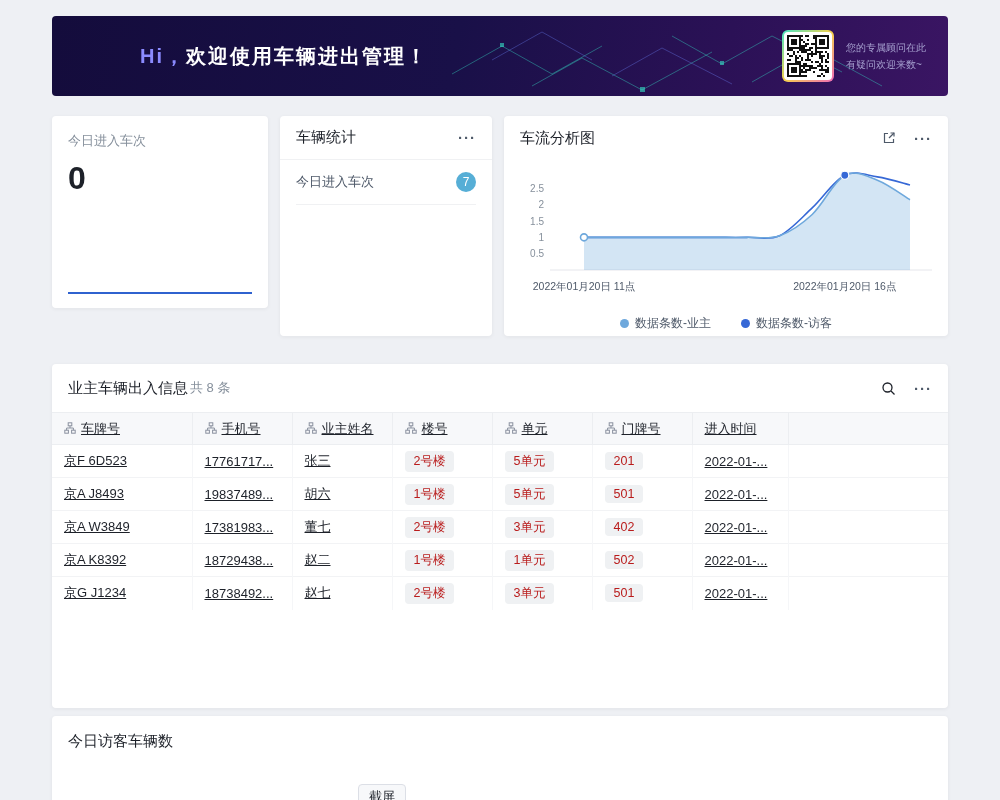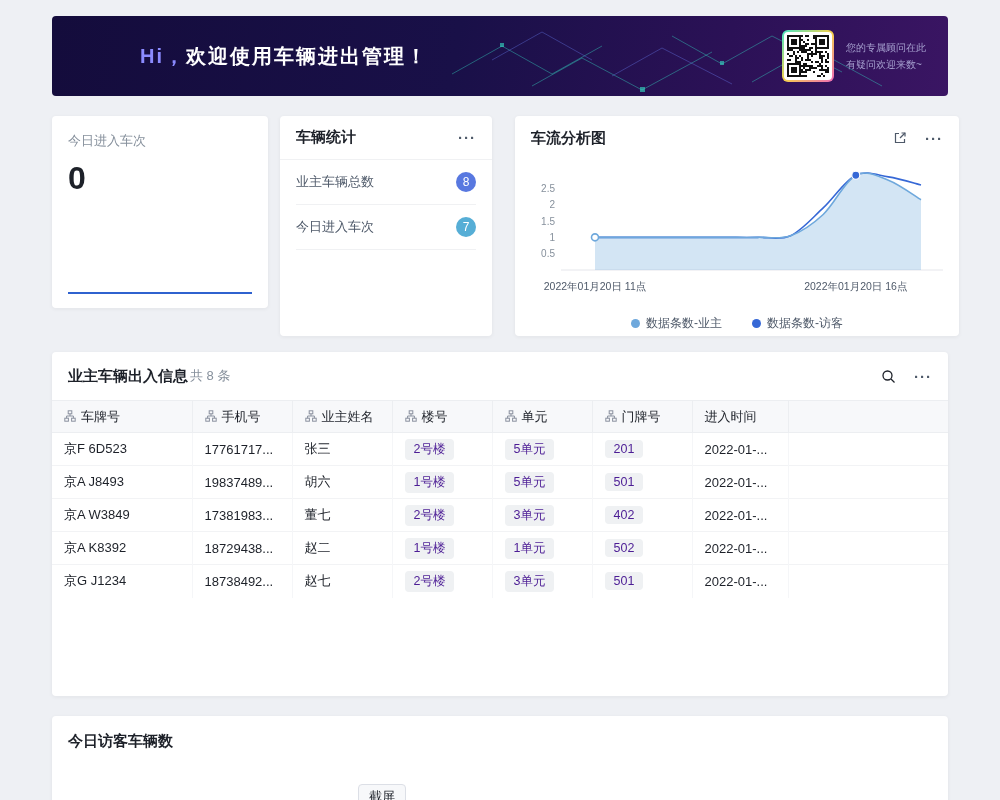--- a/index.html
+++ b/index.html
@@ -14,57 +14,57 @@
   .banner-title{margin-left:88px;font-size:20px;font-weight:bold;color:#fff;letter-spacing:2px;z-index:2;}
   .banner-hi{color:#8b8bff;}
   .circuit{position:absolute;left:360px;top:0;pointer-events:none;}
   .banner-right{margin-left:auto;margin-right:22px;display:flex;align-items:center;gap:12px;z-index:2;}
   .qr-frame{padding:2px;border-radius:6px;background:linear-gradient(135deg,#49e6c5,#f5d14d,#ef6ab8);}
   .qr-inner{background:#fff;padding:3px;border-radius:4px;display:block;line-height:0;}
   .qr-caption{font-size:10px;color:#a59fce;line-height:1.7;}
 
   
   .card-header{display:flex;align-items:center;padding:0 16px;height:44px;}
-  .card-title{font-size:15px;font-weight:bold;color:#1d2129;}
+  .card-title{font-size:15px;font-weight:normal;color:#1d2129;}
   .hdr-icons{margin-left:auto;display:flex;align-items:center;gap:18px;}
   .more{color:#4e5969;font-size:15px;font-weight:bold;letter-spacing:1px;cursor:pointer;line-height:1;}
 
   
   .card-visits{left:52px;top:116px;width:216px;height:192px;padding:16px;}
   .visits-title{font-size:13px;color:#86909c;}
   .visits-value{font-size:32px;font-weight:bold;color:#1d2129;margin-top:10px;}
   .visits-rule{position:absolute;left:16px;right:16px;bottom:14px;height:2px;}
 
   
   .card-stats{left:280px;top:116px;width:212px;height:220px;}
   .card-stats .card-header{border-bottom:1px solid #f0f1f3;}
   .stat-row{display:flex;align-items:center;height:45px;margin:0 16px;border-bottom:1px solid #f0f1f3;}
   .stat-label{font-size:13px;color:#4e5969;}
   .stat-badge{margin-left:auto;min-width:20px;height:20px;border-radius:10px;color:#fff;font-size:12px;
     display:flex;align-items:center;justify-content:center;padding:0 4px;}
 
   
-  .card-chart{left:515px;top:116px;width:444px;height:220px;}
+  .card-chart{left:504px;top:116px;width:444px;height:220px;}
   .chart-svg{display:block;margin:2px auto 0;}
   .legend{display:flex;justify-content:center;gap:30px;font-size:12px;color:#4e5969;margin-top:13px;}
   .legend-item{display:flex;align-items:center;cursor:pointer;}
   .legend-dot{width:9px;height:9px;border-radius:50%;display:inline-block;margin-right:6px;}
 
   
-  .card-owner{left:52px;top:352px;width:896px;height:344px;overflow:hidden;}
+  .card-owner{left:52px;top:364px;width:896px;height:344px;overflow:hidden;}
   .card-owner .card-header{height:48px;}
   .count-text{font-size:13px;color:#86909c;margin-left:2px;font-weight:normal;}
-  table.tbl{width:100%;border-collapse:collapse;table-layout:fixed;font-size:13px;color:#1d2129;}
+  table.tbl{width:100%;border-collapse:collapse;table-layout:fixed;font-size:13px;color:#1d2129;text-decoration:underline;}
   .tbl th{background:#f7f8fa;font-weight:normal;text-align:left;height:32px;padding:0 12px;
     border:1px solid #eceef1;border-left:none;white-space:nowrap;overflow:hidden;}
   .tbl th:last-child{border-right:none;}
   .tbl td{height:33px;padding:0 12px;border-top:1px solid #f2f3f5;border-right:1px solid #f5f6f8;
     white-space:nowrap;overflow:hidden;}
   .tbl td:last-child{border-right:none;}
-  .pill{display:inline-block;background:#eff1f3;border-radius:4px;padding:2px 9px;font-size:12.5px;color:#4c1d95;}
+  .pill{display:inline-block;background:#eff1f3;border-radius:4px;padding:2px 9px;font-size:12.5px;color:#b91c1c;}
   .col-icon{margin-right:5px;vertical-align:-1px;}
 
   
   .card-visitor{left:52px;top:716px;width:896px;height:130px;padding:16px;}
   .partial-btn{position:absolute;left:306px;top:68px;height:24px;padding:3px 10px;background:#f7f8fa;
     border:1px solid #dcdfe6;border-radius:4px;font-size:13px;color:#1d2129;cursor:pointer;}
 </style>
 </head>
 <body>
 
@@ -239,24 +239,20 @@
 </div>
 
 <div class="card card-stats">
   <div class="card-header">
     <span class="card-title">车辆统计</span>
     <span class="hdr-icons">
         <span class="more">···</span>
       </span>
   </div>
   <div class="stat-row">
-    <span class="stat-label">业主车辆总数</span>
-    <span class="stat-badge" style="background: rgb(88, 120, 224);">8</span>
-  </div>
-  <div class="stat-row">
     <span class="stat-label">今日进入车次</span>
     <span class="stat-badge" style="background: rgb(86, 174, 214);">7</span>
   </div>
 </div>
 
 <div class="card card-chart">
   <div class="card-header">
     <span class="card-title">车流分析图</span>
     <span class="hdr-icons">
       <svg width="14" height="14" viewBox="0 0 14 14" fill="none" stroke="#4e5969" stroke-width="1.2" style="cursor:pointer">

